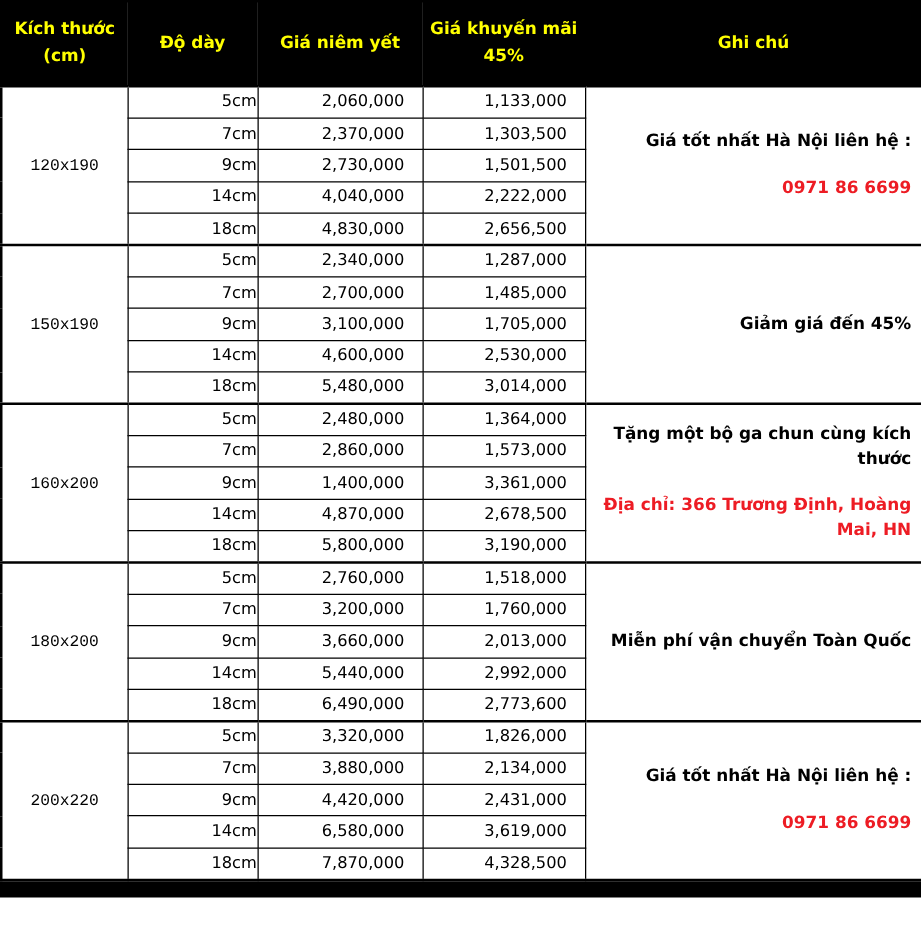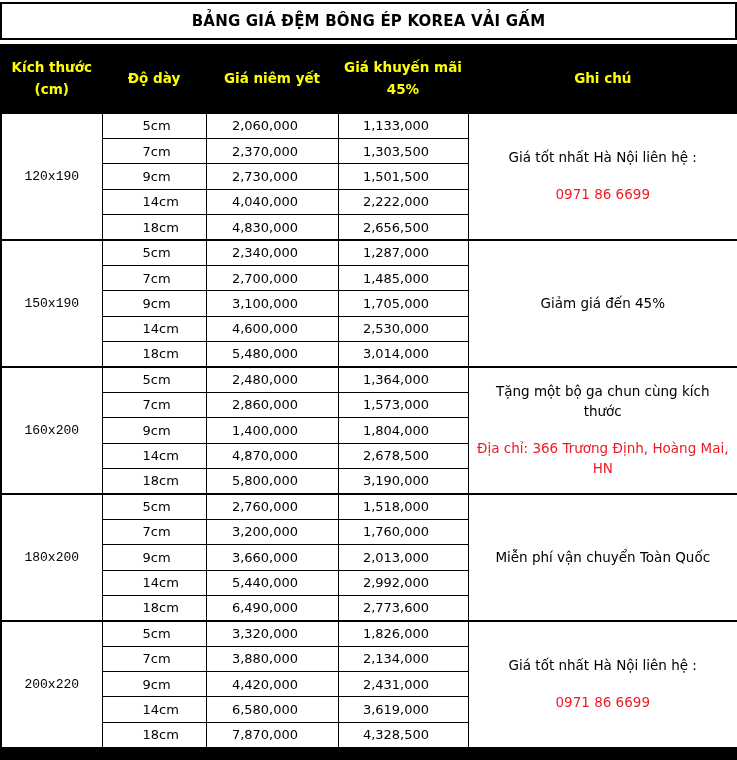--- a/index.html
+++ b/index.html
@@ -54,45 +54,44 @@
   tbody tr { height: 25.4px; }
   tbody td {
     border: 1px solid var(--border-c);
     font-size: 13px;
     vertical-align: middle;
     background: #fff;
   }
   tbody tr.group-start td { border-top: 2px solid var(--border-c); }
 
   td.cell-size { text-align: center; font-family: Liberation Mono, monospace; }
-  td.cell-thickness { text-align: left; padding-left: 40px; }
-  td.cell-price { text-align: center; padding-right: 14px; }
+  td.cell-thickness { text-align: right; padding-left: 40px; }
+  td.cell-price { text-align: right; padding-right: 14px; }
   td.cell-note {
-    text-align: center;
-    font-weight: normal;
+    text-align: right;
+    font-weight: bold;
     font-size: 13.5px;
     padding: 2px 8px;
     line-height: 1.45;
   }
   .note-line { }
   .note-line + .note-line { margin-top: 18px; }
   .note-line.red { color: var(--note-red); }
 
   .bottom-bar {
     width: 737px;
     height: 13px;
     background: var(--header-bg);
   }
 </style>
 </head>
 <body>
 
 <div class="page">
 
-  <div class="title-bar">BẢNG GIÁ ĐỆM BÔNG ÉP KOREA VẢI GẤM</div>
 
   <table class="price-table">
     <colgroup>
       <col class="c-size">
       <col class="c-th">
       <col class="c-list">
       <col class="c-sale">
       <col class="c-note">
     </colgroup>
     <thead>
@@ -181,21 +180,21 @@
           </td>
         </tr>
         <tr>
           <td class="cell-thickness">7cm</td>
           <td class="cell-price">2,860,000</td>
           <td class="cell-price">1,573,000</td>
         </tr>
         <tr>
           <td class="cell-thickness">9cm</td>
           <td class="cell-price">1,400,000</td>
-          <td class="cell-price">1,804,000</td>
+          <td class="cell-price">3,361,000</td>
         </tr>
         <tr>
           <td class="cell-thickness">14cm</td>
           <td class="cell-price">4,870,000</td>
           <td class="cell-price">2,678,500</td>
         </tr>
         <tr>
           <td class="cell-thickness">18cm</td>
           <td class="cell-price">5,800,000</td>
           <td class="cell-price">3,190,000</td>

